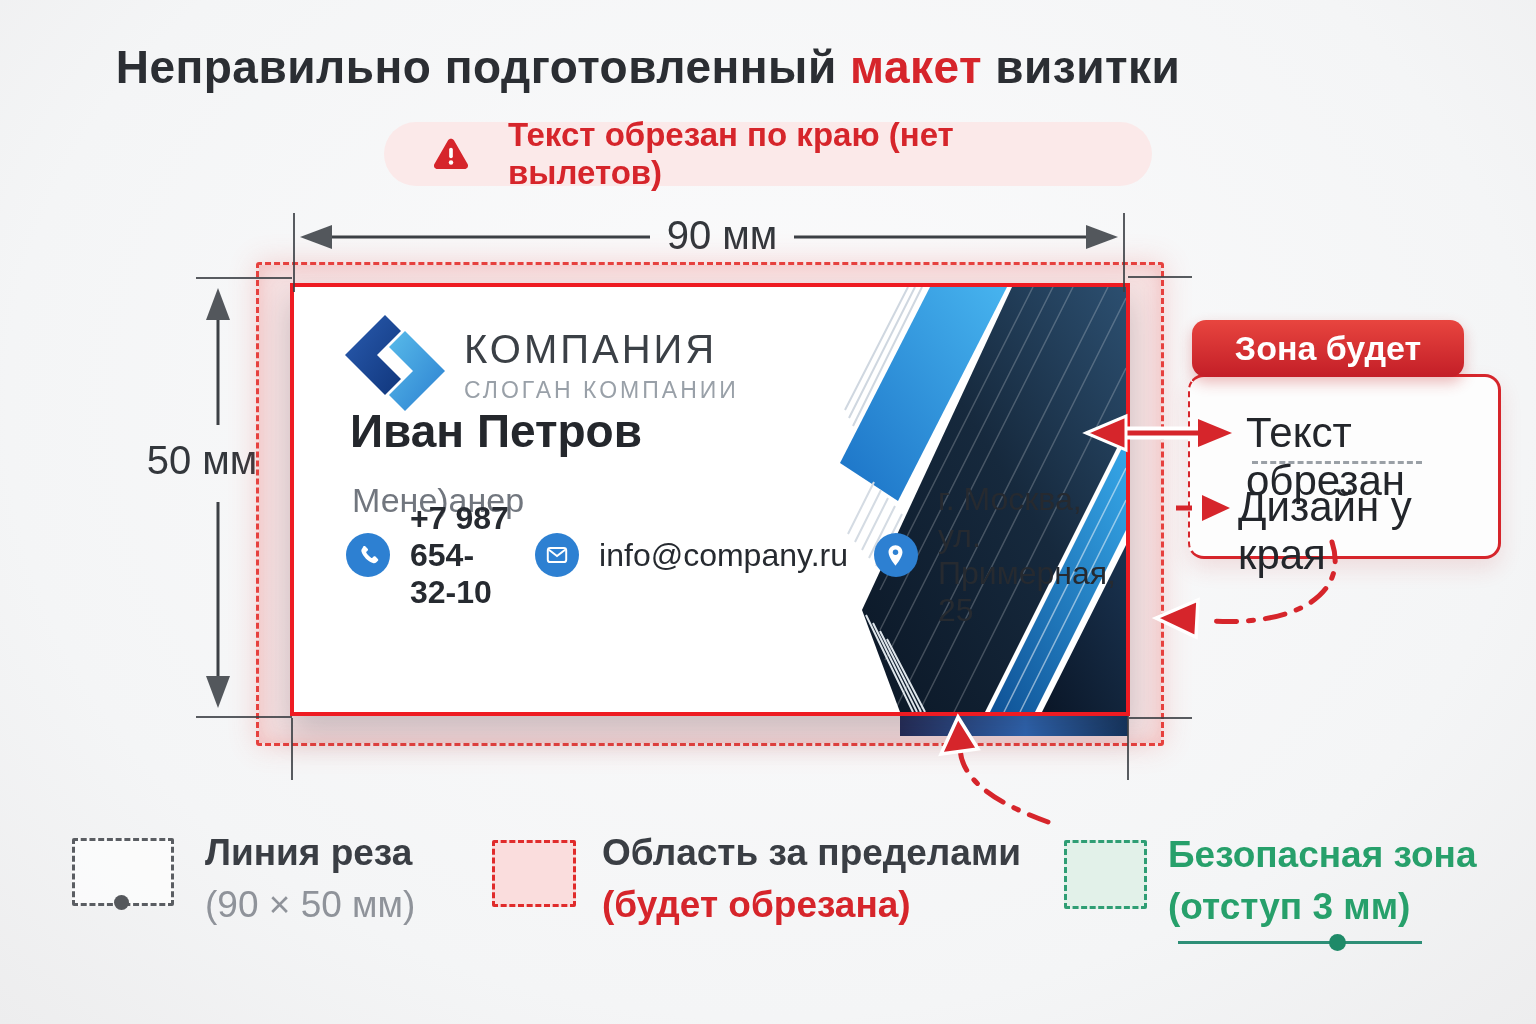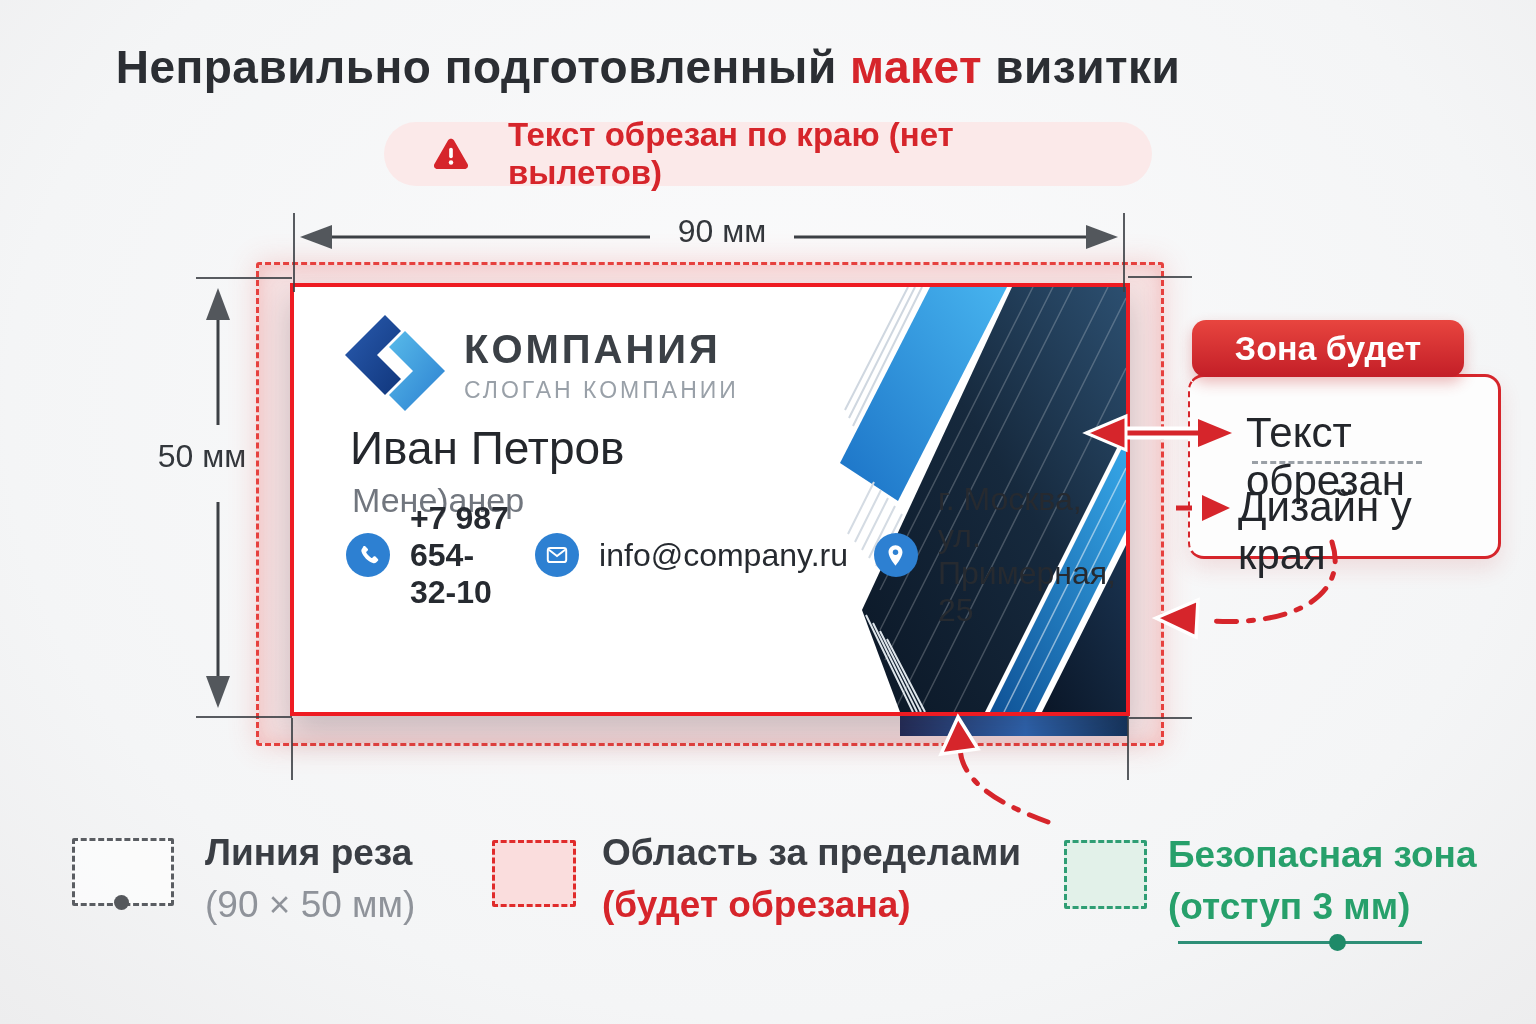--- a/index.html
+++ b/index.html
@@ -26,21 +26,21 @@
   
   .banner{
     left:50%;top:122px;transform:translateX(-50%);
     height:64px;padding:0 46px;border-radius:32px;
     background:var(--badge-bg,#fbe9e9);
     display:flex;align-items:center;gap:36px;
   }
   .banner-text{font-size:33px;font-weight:bold;color:var(--accent-red,#d6252b);}
 
   
-  .dim-label{font-size:32px;font-weight:500;color:#33373c;text-align:center;}
+  .dim-label{font-size:40px;font-weight:500;color:#33373c;text-align:center;}
   .dim-w{left:642px;top:213px;width:160px;}
   .dim-h{left:122px;top:438px;width:160px;}
 
   
   .bleed{
     left:256px;top:262px;width:902px;height:478px;
     border:3px dashed var(--bleed-red,#e6413e);border-radius:3px;
     background:rgba(238,80,76,0.13);
     box-shadow:0 0 28px rgba(238,80,76,0.22), inset 0 0 20px rgba(231,76,70,0.25);
     z-index:1;
@@ -53,23 +53,23 @@
 
   
   .card{
     left:290px;top:283px;width:832px;height:425px;
     background:#ffffff;border:4px solid var(--card-border-red,#ee1b22);
     box-shadow:0 18px 30px rgba(40,45,60,0.20);
     z-index:3;overflow:hidden;
   }
   .card-design{left:0;top:0;width:832px;height:425px;}
   .logo{left:51px;top:26px;}
-  .company-name{left:170px;top:40px;font-size:40px;font-weight:bold;color:#3b4046;letter-spacing:3px;}
+  .company-name{left:170px;top:40px;font-size:40px;font-weight:normal;color:#3b4046;letter-spacing:3px;}
   .company-slogan{left:170px;top:90px;font-size:23px;color:#99a0a8;letter-spacing:3px;}
-  .person-name{left:56px;top:134px;font-size:46px;font-weight:normal;color:#24272c;}
+  .person-name{left:56px;top:117px;font-size:46px;font-weight:bold;color:#24272c;}
   .person-role{left:58px;top:194px;font-size:34px;color:#71767e;}
   .contacts{left:52px;top:246px;display:flex;flex-direction:row;gap:26px;}
   .contact-row{display:flex;align-items:center;gap:20px;height:44px;}
   .contact-icon{
     width:44px;height:44px;border-radius:50%;flex:0 0 44px;
     background:var(--contact-blue,#2d80d2);
     display:flex;align-items:center;justify-content:center;
   }
   .contact-value{font-size:32px;color:#262a30;}
   .contact-row.phone .contact-value{font-weight:bold;}

